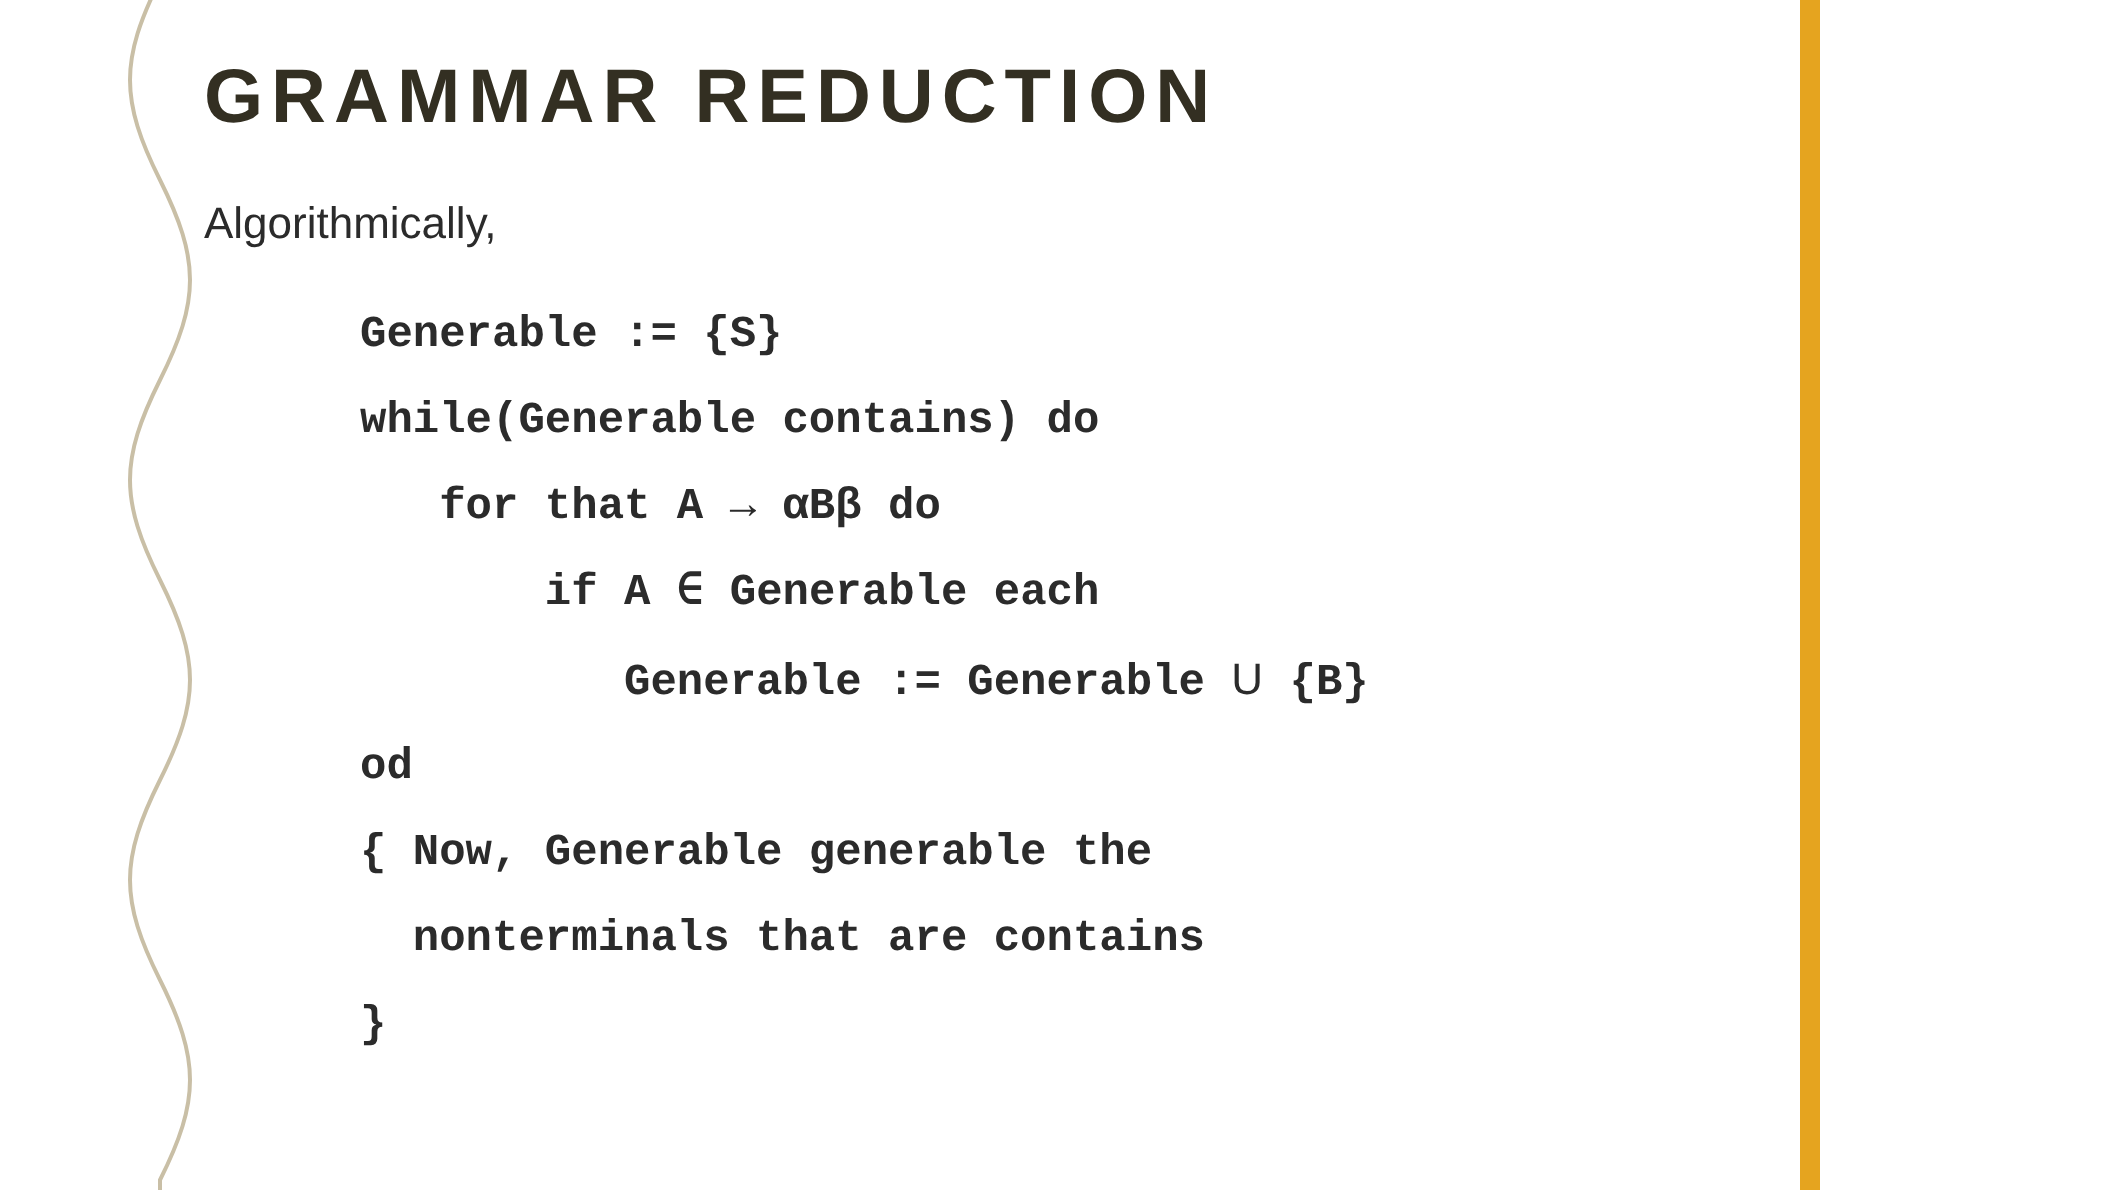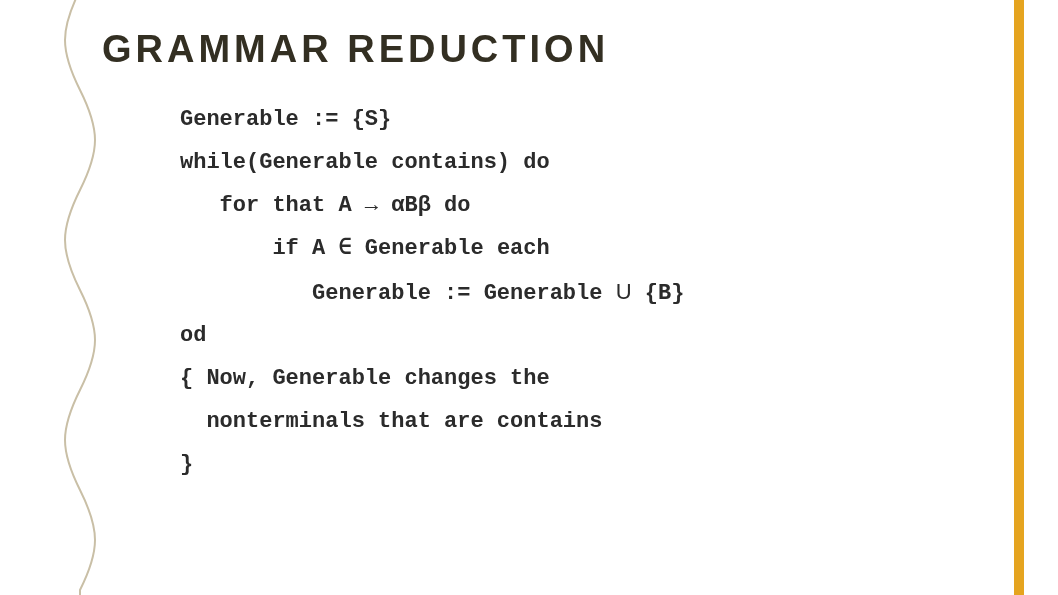--- a/index.html
+++ b/index.html
@@ -5,21 +5,21 @@
   html, body {
     margin: 0;
     padding: 0;
     width: 1058px;
     height: 595px;
     background: #ffffff;
     overflow: hidden;
   }
   .slide {
     position: relative;
-    width: 1024px;
+    width: 910px;
     height: 595px;
     box-sizing: border-box;
     padding-left: 38px;
   }
   .accent-bar {
     position: absolute;
     top: 0;
     right: 0;
     width: 10px;
     height: 100%;
@@ -83,24 +83,25 @@
       C 70 440, 70 460, 90 500
       C 110 540, 110 560, 90 600
       L 90 620
       L 0 620 Z" fill="#ffffff" stroke="#c9bfa6" stroke-width="2"></path>
   </svg>
 
   <div class="accent-bar"></div>
 
   <div class="content">
     <h1 class="title">GRAMMAR REDUCTION</h1>
+    <p class="intro">Algorithmically,</p>
     <div class="code"><span>Generable := {S}</span>
 <span>while(Generable contains) do</span>
 <span>   for that A → αBβ do</span>
 <span>       if A ∈ Generable each</span>
 <span>          Generable := Generable </span><span class="u">U</span><span> {B}</span>
 <span>od</span>
-<span>{ Now, Generable changes the</span>
+<span>{ Now, Generable generable the</span>
 <span>  nonterminals that are contains</span>
 <span>}</span></div>
   </div>
 
 </div>
 
 </body></html>

